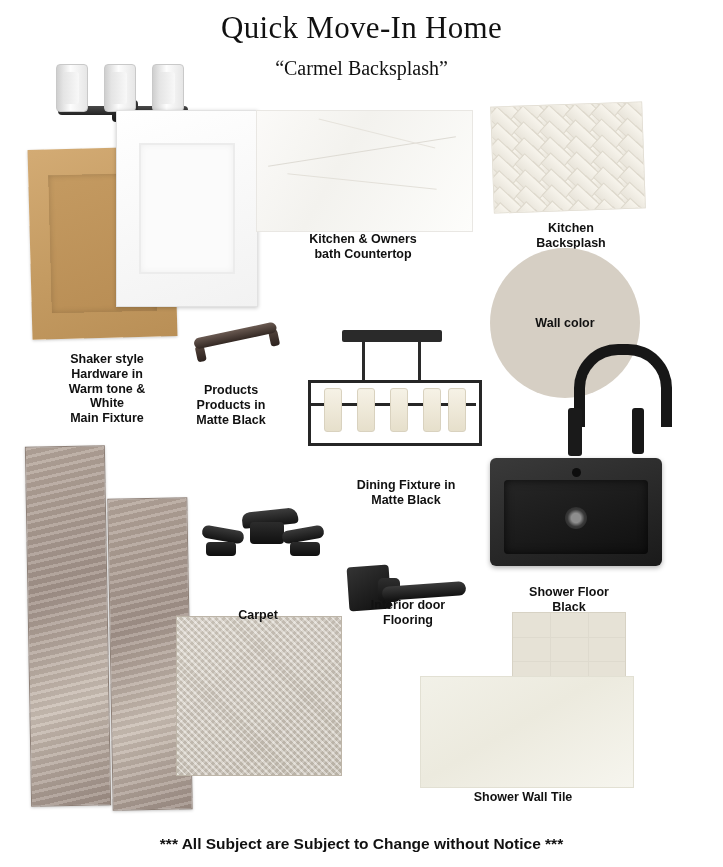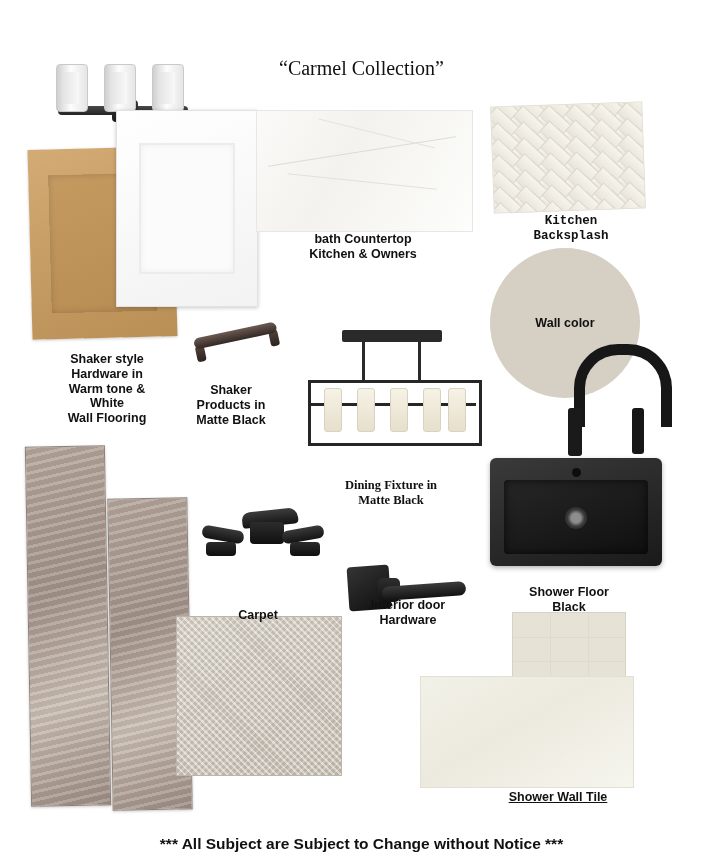--- a/index.html
+++ b/index.html
@@ -226,33 +226,34 @@
   
   .showerwall{
     position:absolute;left:420px;top:676px;width:212px;height:110px;
     background:linear-gradient(150deg,#f2f1e8,#eceade 45%,#f6f5ee);
     border:1px solid #e2e0d3;
   }
 
   .capt-shaker{left:32px;top:352px;width:150px;}
   .capt-hardware{left:172px;top:383px;width:118px;}
   .capt-counter{left:268px;top:232px;width:190px;}
-  .capt-backsplash{left:512px;top:214px;width:118px;font-family:Liberation Mono, monospace;}
-  .capt-fixture{left:305px;top:478px;width:172px;font-family:Liberation Serif, serif;}
+  .capt-backsplash{left:512px;top:221px;width:118px;}
+  .capt-fixture{left:320px;top:478px;width:172px;}
   .capt-carpet{left:176px;top:608px;width:164px;}
   .capt-door{left:340px;top:598px;width:136px;}
   .capt-showerfloor{left:500px;top:585px;width:138px;}
-  .capt-showerwall{left:452px;top:790px;width:212px;text-decoration:underline;}
+  .capt-showerwall{left:417px;top:790px;width:212px;}
 </style>
 </head>
 <body>
 
 <div class="board">
 
-  <div class="subtitle">“Carmel Collection”</div>
+  <div class="title">Quick Move-In Home</div>
+  <div class="subtitle">“Carmel Backsplash”</div>
 
   <div class="vanity">
     <div class="bar"></div>
       <div class="plate"></div>
     <div class="shade s1"></div>
       <div class="shade s2"></div>
       <div class="shade s3"></div>
     <div class="inner i1"></div>
       <div class="inner i2"></div>
       <div class="inner i3"></div>
@@ -263,31 +264,31 @@
     </div>
   <div class="cab-white">
       <div class="inner"></div>
     </div>
 
   <div class="cap capt-shaker">
     <div>Shaker style</div>
     <div>Hardware in</div>
     <div>Warm tone &amp;</div>
     <div>White</div>
-    <div>Wall Flooring</div>
+    <div>Main Fixture</div>
   </div>
 
   <div class="counter">
     <div class="v1"></div>
       <div class="v2"></div>
       <div class="v3"></div>
   </div>
   <div class="cap capt-counter">
+    <div>Kitchen &amp; Owners</div>
     <div>bath Countertop</div>
-    <div>Kitchen &amp; Owners</div>
   </div>
 
   <div class="backsplash" id="backsplash">
       <i style="left: -32px; top: -20px; transform: rotate(45deg);"></i>
       <i style="left: -18px; top: -12px; transform: rotate(-45deg);"></i>
       <i style="left: -6px; top: -20px; transform: rotate(45deg);"></i>
       <i style="left: 8px; top: -12px; transform: rotate(-45deg);"></i>
       <i style="left: 20px; top: -20px; transform: rotate(45deg);"></i>
       <i style="left: 34px; top: -12px; transform: rotate(-45deg);"></i>
       <i style="left: 46px; top: -20px; transform: rotate(45deg);"></i>
@@ -427,21 +428,21 @@
   <div class="circle wall-circle">
     <span>Wall color</span>
   </div>
 
   <div class="pull">
     <div class="leg l1"></div>
       <div class="leg l2"></div>
       <div class="bar"></div>
   </div>
   <div class="cap capt-hardware">
-    <div>Shaker</div>
+    <div>Products</div>
     <div>Products in</div>
     <div>Matte Black</div>
   </div>
 
   <div class="fixture">
     <div class="canopy"></div>
       <div class="rod r1"></div>
       <div class="rod r2"></div>
     <div class="cage"></div>
     <div class="bulb b1"></div>
@@ -482,21 +483,21 @@
   <div class="carpet"></div>
   <div class="cap capt-carpet">Carpet</div>
 
   <div class="lever">
     <div class="rose"></div>
       <div class="neck"></div>
       <div class="handle"></div>
   </div>
   <div class="cap capt-door">
     <div>Interior door</div>
-    <div>Hardware</div>
+    <div>Flooring</div>
   </div>
 
   <div class="cap capt-showerfloor">
     <div>Shower Floor</div>
     <div>Black</div>
   </div>
   <div class="showerfloor" id="showerfloor">
       <i class="hl" style="top: 24px;"></i>
       <i class="hl" style="top: 48px;"></i>
       <i class="vl" style="left: 37px;"></i>

